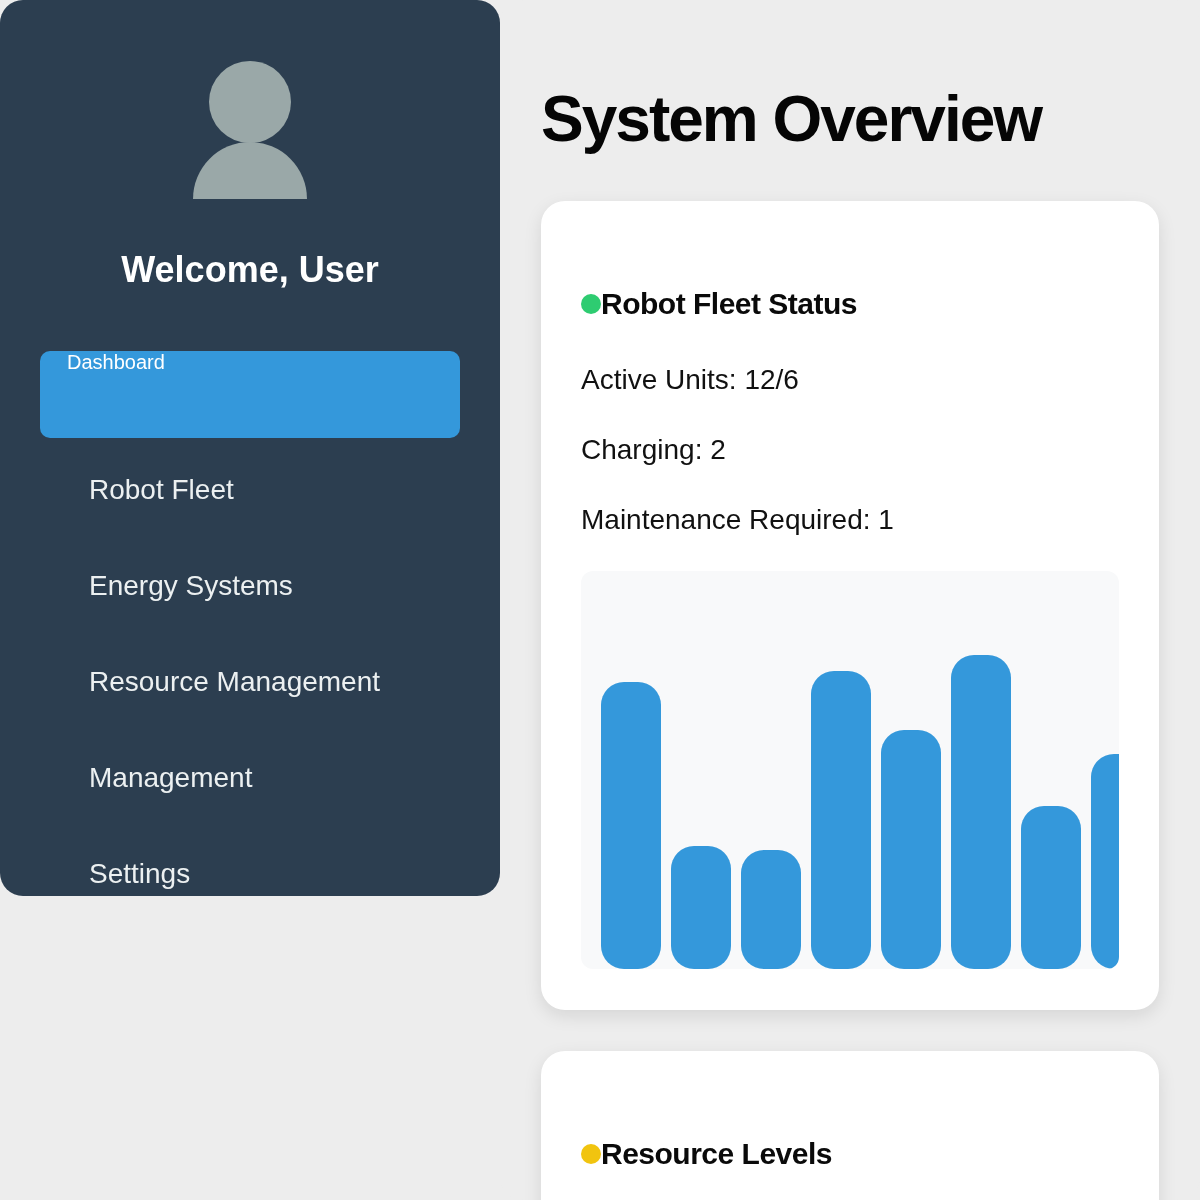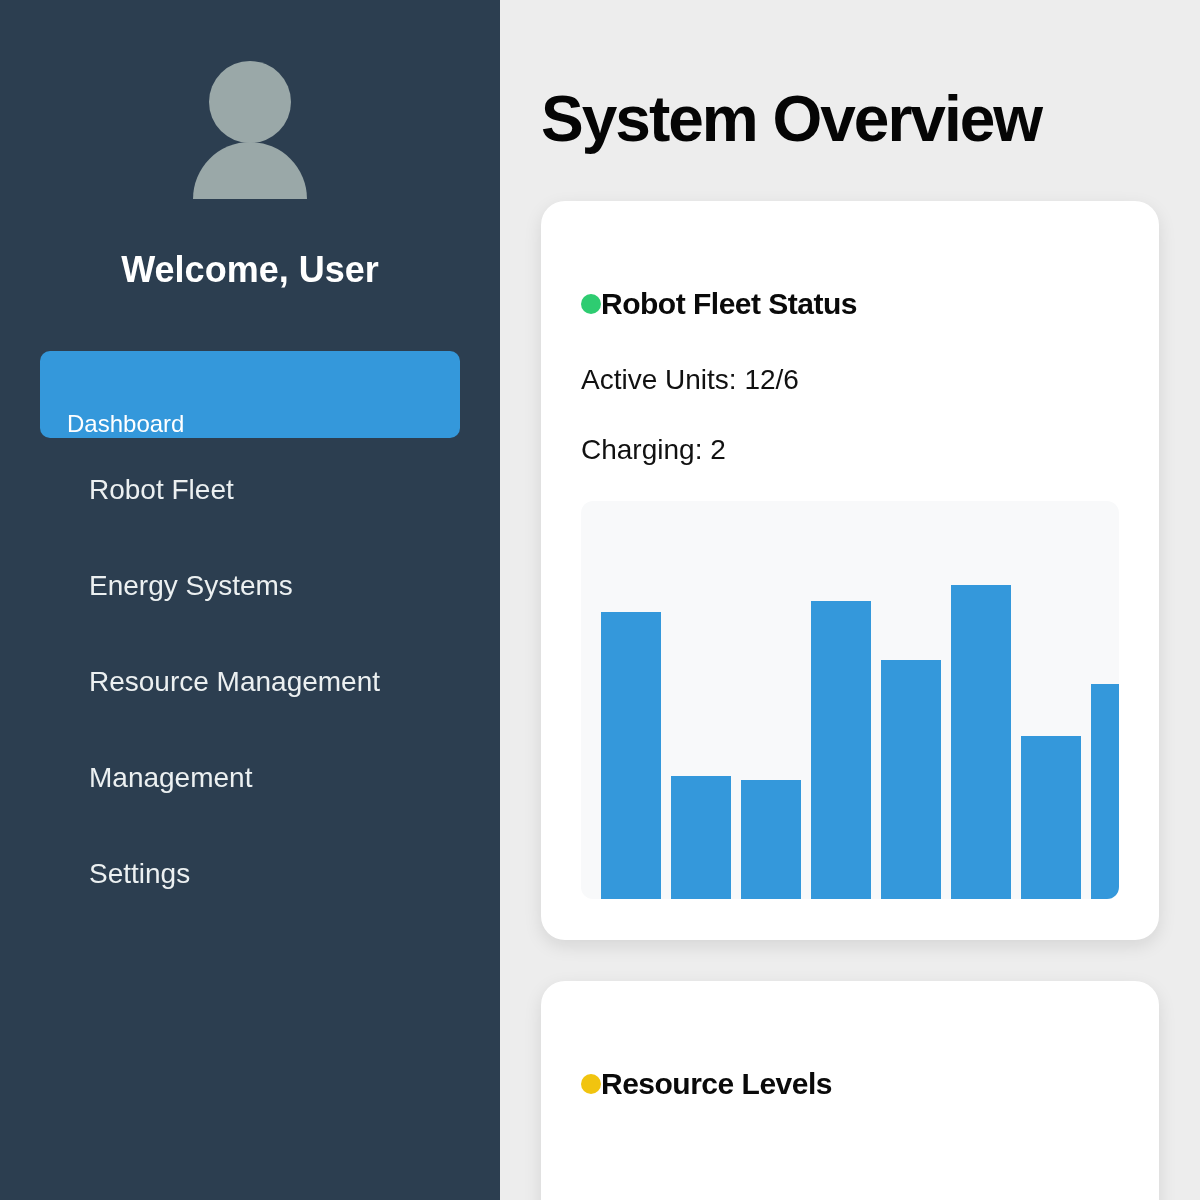--- a/index.html
+++ b/index.html
@@ -1,26 +1,26 @@
 <!DOCTYPE html>
 <html><head>
 <meta charset="utf-8">
 <style>
-  * { margin: 0; padding: 0; box-sizing: border-box; }
+  * { margin: 0; padding: 0; box-sizing: border-box; border-radius: 23px; }
   html, body { width: 1200px; height: 1200px; overflow: hidden; }
   body {
     font-family: "Liberation Sans", sans-serif;
     background: #ededed;
     color: #111;
   }
 
   
   .sidebar {
     position: absolute; left: 0; top: 0;
-    width: 500px; height: 1200px;
+    width: 500px; height: 896px;
     background: #2c3e50;
   }
   .avatar {
     width: 114px; margin: 61px auto 0;
   }
   .avatar-head {
     width: 82px; height: 82px; border-radius: 50%;
     background: #9aa8a8; margin: 0 auto;
   }
   .avatar-body {
@@ -34,23 +34,23 @@
     color: #ffffff;
     font-size: 36px; font-weight: bold;
     line-height: 42px;
   }
   .nav { margin-top: 60px; }
   .nav-active {
     margin: 0 40px 4px;
     height: 87px;
     background: #3498db;
     border-radius: 10px;
-    display: flex; align-items: flex-end;
+    display: flex; align-items: flex-start;
     padding-left: 27px;
-    font-size: 24px; color: #ffffff;
+    font-size: 20px; color: #ffffff;
     cursor: pointer;
   }
   .nav-item {
     height: 96px;
     display: flex; align-items: center;
     padding-left: 65px;
     font-size: 28px; color: #ecf0f1;
     cursor: pointer;
     margin-left: 24px;
   }
@@ -147,20 +147,21 @@
   <div class="page-title">System Overview</div>
 
   <div class="card">
     <div class="card-heading">
       <span class="dot" style="background: rgb(46, 204, 113);"></span>
       <span>Robot Fleet Status</span>
     </div>
     <div class="stats">
       <div class="stat">Active Units: 12/6</div>
       <div class="stat">Charging: 2</div>
+      <div class="stat">Maintenance Required: 1</div>
     </div>
     <div class="chart">
       <div class="bars">
           <div class="bar" style="height: 72%; background: rgb(52, 152, 219);"></div>
           <div class="bar" style="height: 31%; background: rgb(52, 152, 219);"></div>
           <div class="bar" style="height: 30%; background: rgb(52, 152, 219);"></div>
           <div class="bar" style="height: 75%; background: rgb(52, 152, 219);"></div>
           <div class="bar" style="height: 60%; background: rgb(52, 152, 219);"></div>
           <div class="bar" style="height: 79%; background: rgb(52, 152, 219);"></div>
           <div class="bar" style="height: 41%; background: rgb(52, 152, 219);"></div>

